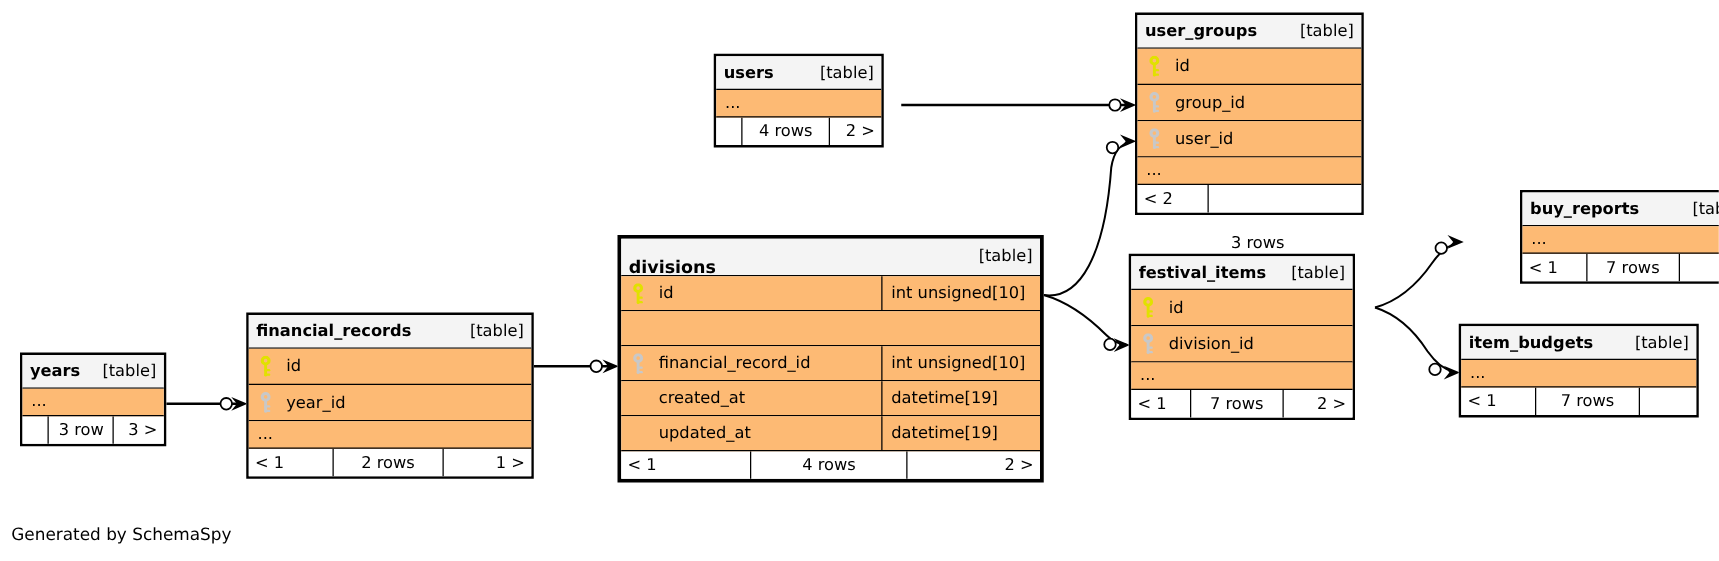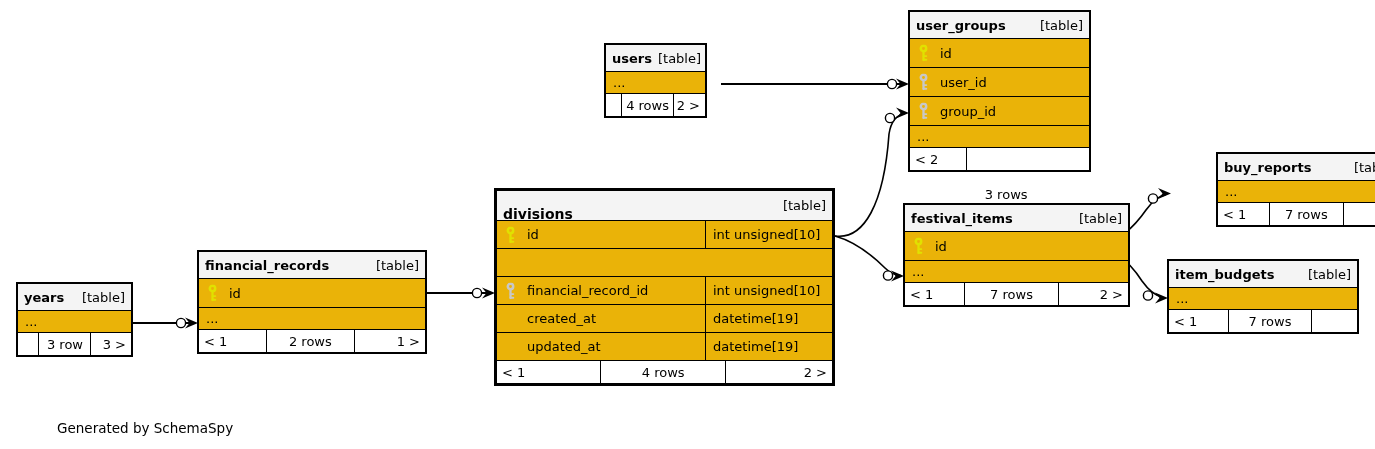--- a/index.html
+++ b/index.html
@@ -19,39 +19,39 @@
     height:27px;background:#f4f4f4;border-bottom:1px solid #000;
     display:flex;justify-content:space-between;align-items:center;
     padding:0 6px;box-sizing:border-box;
   }
   .tbl.emphasis .hdr{height:30px;}
   .tname{font-weight:bold;white-space:nowrap;}
   .tbl.emphasis .tname{font-size:14px;margin-top:16px;}
   .ttag{white-space:nowrap;padding-left:6px;}
   .row{
     position:relative;height:29px;border-bottom:1px solid #000;
-    display:flex;align-items:stretch;box-sizing:border-box;background:#eab308;
+    display:flex;align-items:stretch;box-sizing:border-box;background:#fdba74;
   }
   .tbl.emphasis .row{height:28px;}
   .row.ellipsis{height:22px;}
   .row:last-of-type{border-bottom:1px solid #000;}
   .keyicon{position:absolute;left:8px;top:50%;transform:translateY(-50%);line-height:0;}
   .clabel{display:flex;align-items:center;padding-left:30px;white-space:nowrap;box-sizing:border-box;}
   .row.ellipsis .clabel{padding-left:7px;}
   .lcell{width:208px;flex:none;}
   .ctype{
     flex:1;border-left:1px solid #000;display:flex;align-items:center;
     padding-left:7px;white-space:nowrap;box-sizing:border-box;
   }
   .ftr{height:22px;display:flex;align-items:stretch;box-sizing:border-box;background:#fff;}
   .fcell{display:flex;align-items:center;box-sizing:border-box;white-space:nowrap;}
   .fcell.c0{padding-left:5px;border-right:1px solid #000;}
   .fcell.c1{justify-content:center;border-right:1px solid #000;}
   .fcell.c2{justify-content:flex-end;padding-right:5px;}
-  .note{position:absolute;left:9px;top:420px;font-size:13.5px;z-index:2;margin-left:48px;}
+  .note{position:absolute;left:9px;top:420px;font-size:13.5px;z-index:2;}
 </style>
 </head>
 <body>
 
 <div id="diagram">
     <svg id="connectors" width="1375" height="449" xmlns="http://www.w3.org/2000/svg">
       <g>
         <path d="M 721 84 L 902 84" fill="none" stroke="#000000" stroke-width="1.9"></path>
         <circle cx="892" cy="84" r="4.6" fill="#ffffff" stroke="#000000" stroke-width="1.4"></circle>
         <polygon points="909,84 896,78.5 900.5,84 896,89.5" fill="#000000"></polygon>
@@ -80,21 +80,21 @@
         <path d="M 133 323 L 191 323" fill="none" stroke="#000000" stroke-width="1.9"></path>
         <circle cx="181" cy="323" r="4.6" fill="#ffffff" stroke="#000000" stroke-width="1.4"></circle>
         <polygon points="198,323 185,317.5 189.5,323 185,328.5" fill="#000000"></polygon>
       </g>
       <g>
         <path d="M 427 293 L 488 293" fill="none" stroke="#000000" stroke-width="1.9"></path>
         <circle cx="477" cy="293" r="4.6" fill="#ffffff" stroke="#000000" stroke-width="1.4"></circle>
         <polygon points="495,293 482,287.5 486.5,293 482,298.5" fill="#000000"></polygon>
       </g>
     </svg>
-    <div class="tbl" style="left: 604px; top: 43px; width: 103px;">
+    <div class="tbl" style="left: 571px; top: 43px; width: 136px;">
       <div class="hdr">
         <span class="tname">users</span>
         <span class="ttag">[table]</span>
       </div>
       <div class="row ellipsis">
         <span class="clabel">...</span>
       </div>
       <div class="ftr">
         <div class="fcell c0" style="width: 16%;"></div>
         <div class="fcell c1" style="width: 53%;">4 rows</div>
@@ -119,32 +119,32 @@
       </div>
       <div class="row">
         <span class="keyicon"><svg width="11" height="17" viewBox="0 0 11 17" xmlns="http://www.w3.org/2000/svg">
             <g fill="none" stroke="#c8c8c8" stroke-linecap="round">
               <circle cx="5.5" cy="4" r="2.7" stroke-width="2.5"></circle>
               <line x1="5.5" y1="7.2" x2="5.5" y2="15.6" stroke-width="2.3"></line>
               <line x1="5.5" y1="11.6" x2="8.3" y2="11.6" stroke-width="1.9"></line>
               <line x1="5.5" y1="15.2" x2="8.3" y2="15.2" stroke-width="1.9"></line>
             </g>
           </svg></span>
+        <span class="clabel">group_id</span>
+      </div>
+      <div class="row">
+        <span class="keyicon"><svg width="11" height="17" viewBox="0 0 11 17" xmlns="http://www.w3.org/2000/svg">
+            <g fill="none" stroke="#c8c8c8" stroke-linecap="round">
+              <circle cx="5.5" cy="4" r="2.7" stroke-width="2.5"></circle>
+              <line x1="5.5" y1="7.2" x2="5.5" y2="15.6" stroke-width="2.3"></line>
+              <line x1="5.5" y1="11.6" x2="8.3" y2="11.6" stroke-width="1.9"></line>
+              <line x1="5.5" y1="15.2" x2="8.3" y2="15.2" stroke-width="1.9"></line>
+            </g>
+          </svg></span>
         <span class="clabel">user_id</span>
-      </div>
-      <div class="row">
-        <span class="keyicon"><svg width="11" height="17" viewBox="0 0 11 17" xmlns="http://www.w3.org/2000/svg">
-            <g fill="none" stroke="#c8c8c8" stroke-linecap="round">
-              <circle cx="5.5" cy="4" r="2.7" stroke-width="2.5"></circle>
-              <line x1="5.5" y1="7.2" x2="5.5" y2="15.6" stroke-width="2.3"></line>
-              <line x1="5.5" y1="11.6" x2="8.3" y2="11.6" stroke-width="1.9"></line>
-              <line x1="5.5" y1="15.2" x2="8.3" y2="15.2" stroke-width="1.9"></line>
-            </g>
-          </svg></span>
-        <span class="clabel">group_id</span>
       </div>
       <div class="row ellipsis">
         <span class="clabel">...</span>
       </div>
       <div class="ftr">
         <div class="fcell c0" style="width: 32%;">&lt; 2</div>
         <div class="fcell c1" style="width: 44%; margin-top: 46px;">3 rows</div>
         <div class="fcell c2" style="width: 24%;"></div>
       </div>
     </div>
@@ -155,35 +155,46 @@
       </div>
       <div class="row ellipsis">
         <span class="clabel">...</span>
       </div>
       <div class="ftr">
         <div class="fcell c0" style="width: 28%;">&lt; 1</div>
         <div class="fcell c1" style="width: 40%;">7 rows</div>
         <div class="fcell c2" style="width: 32%;">3 &gt;</div>
       </div>
     </div>
-    <div class="tbl" style="left: 903px; top: 203px; width: 227px;">
+    <div class="tbl" style="left: 903px; top: 203px; width: 181px;">
       <div class="hdr">
         <span class="tname">festival_items</span>
         <span class="ttag">[table]</span>
       </div>
       <div class="row">
         <span class="keyicon"><svg width="11" height="17" viewBox="0 0 11 17" xmlns="http://www.w3.org/2000/svg">
             <g fill="none" stroke="#e1e100" stroke-linecap="round">
               <circle cx="5.5" cy="4" r="2.7" stroke-width="2.5"></circle>
               <line x1="5.5" y1="7.2" x2="5.5" y2="15.6" stroke-width="2.3"></line>
               <line x1="5.5" y1="11.6" x2="8.3" y2="11.6" stroke-width="1.9"></line>
               <line x1="5.5" y1="15.2" x2="8.3" y2="15.2" stroke-width="1.9"></line>
             </g>
           </svg></span>
         <span class="clabel">id</span>
+      </div>
+      <div class="row">
+        <span class="keyicon"><svg width="11" height="17" viewBox="0 0 11 17" xmlns="http://www.w3.org/2000/svg">
+            <g fill="none" stroke="#c8c8c8" stroke-linecap="round">
+              <circle cx="5.5" cy="4" r="2.7" stroke-width="2.5"></circle>
+              <line x1="5.5" y1="7.2" x2="5.5" y2="15.6" stroke-width="2.3"></line>
+              <line x1="5.5" y1="11.6" x2="8.3" y2="11.6" stroke-width="1.9"></line>
+              <line x1="5.5" y1="15.2" x2="8.3" y2="15.2" stroke-width="1.9"></line>
+            </g>
+          </svg></span>
+        <span class="clabel">division_id</span>
       </div>
       <div class="row ellipsis">
         <span class="clabel">...</span>
       </div>
       <div class="ftr">
         <div class="fcell c0" style="width: 27%;">&lt; 1</div>
         <div class="fcell c1" style="width: 42%;">7 rows</div>
         <div class="fcell c2" style="width: 31%;">2 &gt;</div>
       </div>
     </div>
@@ -254,20 +265,31 @@
       <div class="row">
         <span class="keyicon"><svg width="11" height="17" viewBox="0 0 11 17" xmlns="http://www.w3.org/2000/svg">
             <g fill="none" stroke="#e1e100" stroke-linecap="round">
               <circle cx="5.5" cy="4" r="2.7" stroke-width="2.5"></circle>
               <line x1="5.5" y1="7.2" x2="5.5" y2="15.6" stroke-width="2.3"></line>
               <line x1="5.5" y1="11.6" x2="8.3" y2="11.6" stroke-width="1.9"></line>
               <line x1="5.5" y1="15.2" x2="8.3" y2="15.2" stroke-width="1.9"></line>
             </g>
           </svg></span>
         <span class="clabel">id</span>
+      </div>
+      <div class="row">
+        <span class="keyicon"><svg width="11" height="17" viewBox="0 0 11 17" xmlns="http://www.w3.org/2000/svg">
+            <g fill="none" stroke="#c8c8c8" stroke-linecap="round">
+              <circle cx="5.5" cy="4" r="2.7" stroke-width="2.5"></circle>
+              <line x1="5.5" y1="7.2" x2="5.5" y2="15.6" stroke-width="2.3"></line>
+              <line x1="5.5" y1="11.6" x2="8.3" y2="11.6" stroke-width="1.9"></line>
+              <line x1="5.5" y1="15.2" x2="8.3" y2="15.2" stroke-width="1.9"></line>
+            </g>
+          </svg></span>
+        <span class="clabel">year_id</span>
       </div>
       <div class="row ellipsis">
         <span class="clabel">...</span>
       </div>
       <div class="ftr">
         <div class="fcell c0" style="width: 30%;">&lt; 1</div>
         <div class="fcell c1" style="width: 39%;">2 rows</div>
         <div class="fcell c2" style="width: 31%;">1 &gt;</div>
       </div>
     </div>

